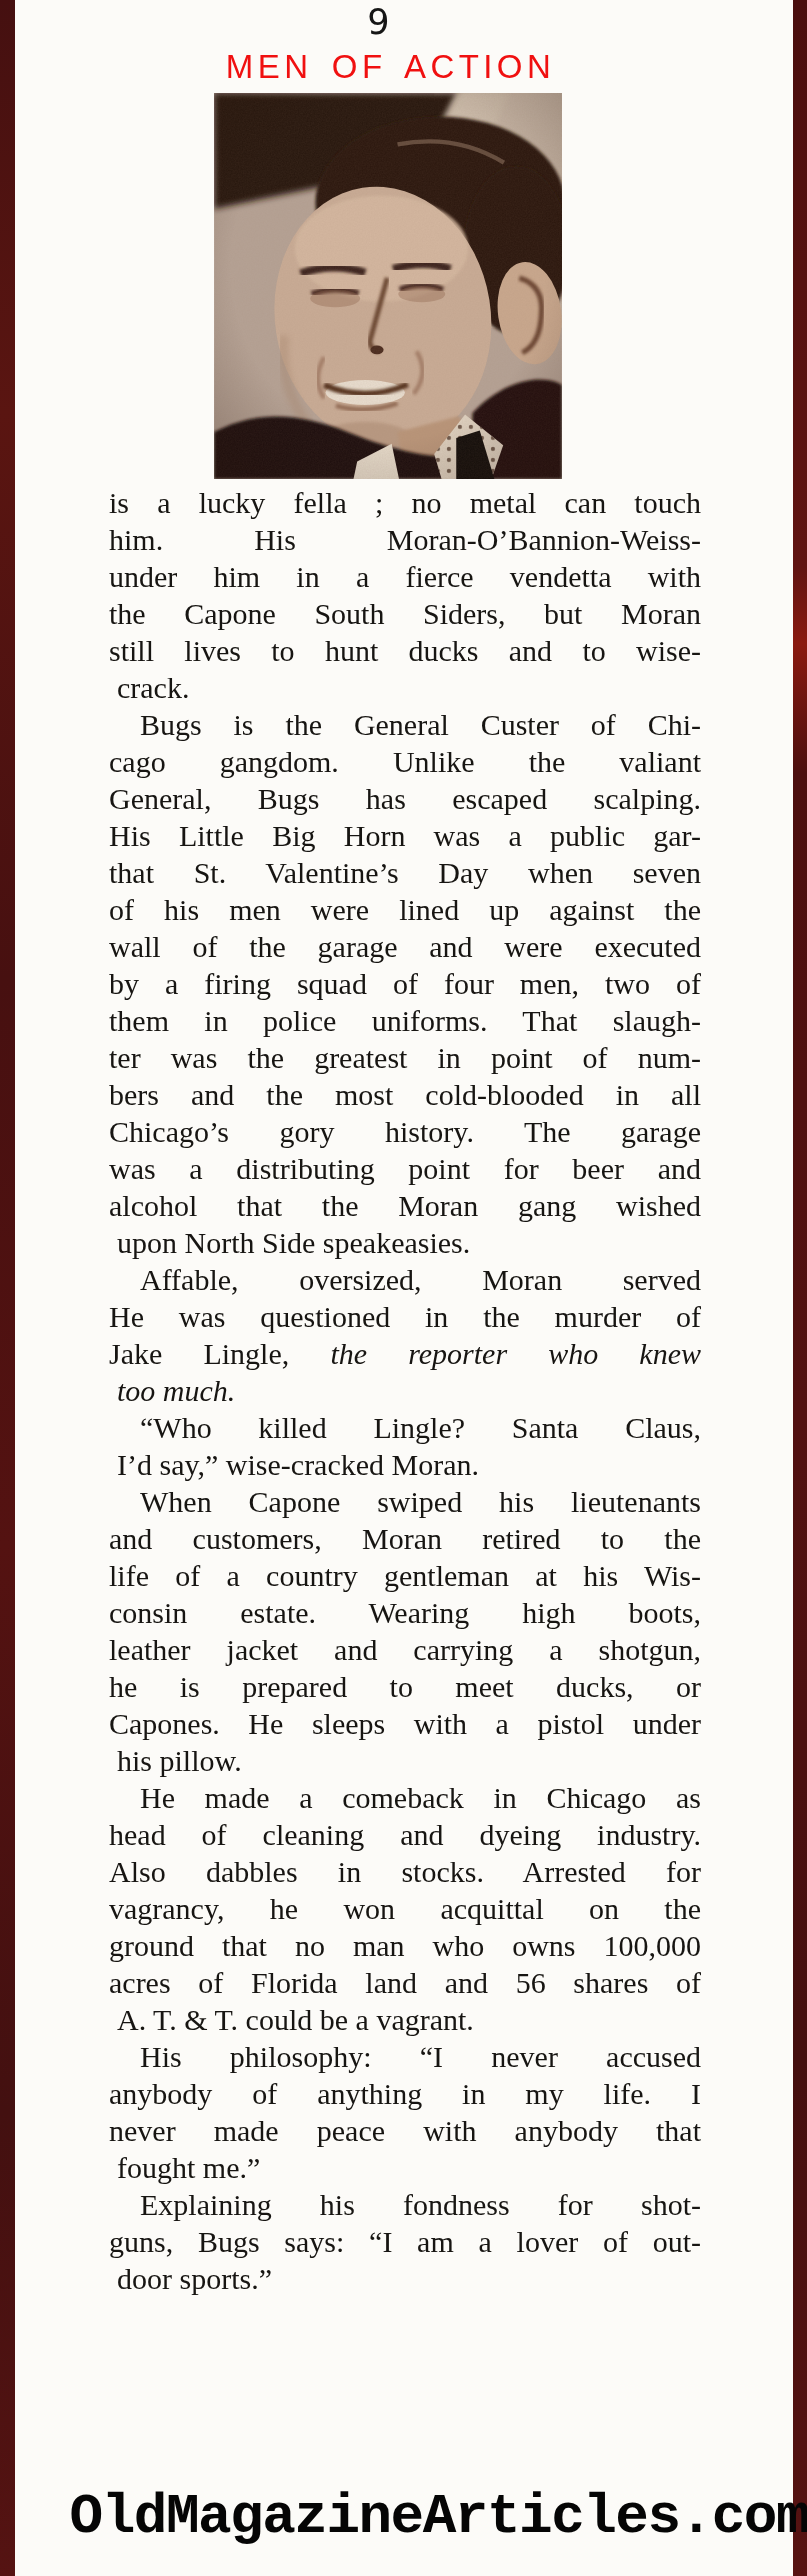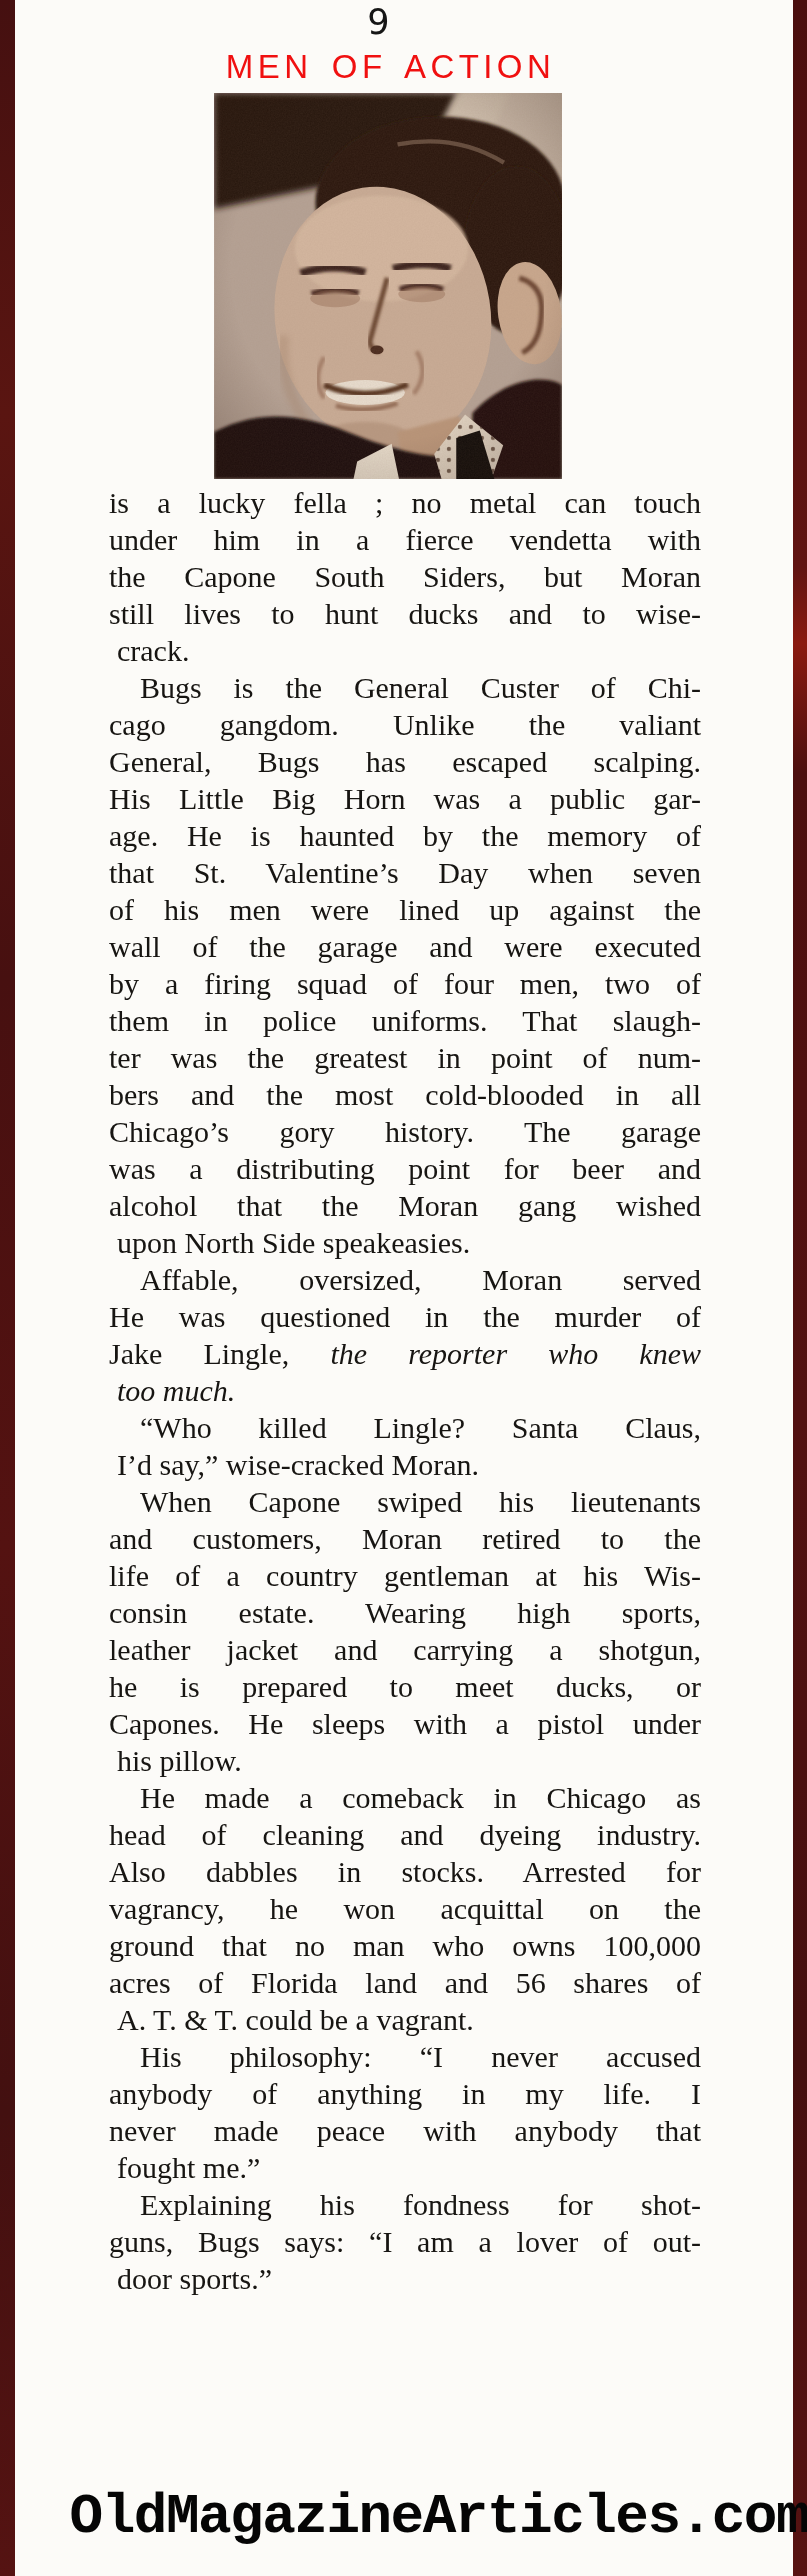--- a/index.html
+++ b/index.html
@@ -150,50 +150,50 @@
 
       <path d="M330,470 L362,460 L382,526 L330,526 Z" fill="#120d0a"></path>
 
       <rect width="474" height="526" filter="url(#grain)" opacity="0.30"></rect>
       <rect width="474" height="526" fill="url(#vig)"></rect>
     </svg>
   </div>
 
   <div class="article" id="article">
       <div class="line"><span>is a lucky fella ; no metal can touch</span></div>
+      <div class="line"><span>him. His Moran-O’Bannion-Weiss-</span></div>
       <div class="line"><span>under him in a fierce vendetta with</span></div>
       <div class="line"><span>the Capone South Siders, but Moran</span></div>
       <div class="line"><span>still lives to hunt ducks and to wise-</span></div>
       <div class="line end"><span>crack.</span></div>
       <div class="line indent"><span>Bugs is the General Custer of Chi-</span></div>
       <div class="line"><span>cago gangdom. Unlike the valiant</span></div>
       <div class="line"><span>General, Bugs has escaped scalping.</span></div>
       <div class="line"><span>His Little Big Horn was a public gar-</span></div>
-      <div class="line"><span>age. He is haunted by the memory of</span></div>
       <div class="line"><span>that St. Valentine’s Day when seven</span></div>
       <div class="line"><span>of his men were lined up against the</span></div>
       <div class="line"><span>wall of the garage and were executed</span></div>
       <div class="line"><span>by a firing squad of four men, two of</span></div>
       <div class="line"><span>them in police uniforms. That slaugh-</span></div>
       <div class="line"><span>ter was the greatest in point of num-</span></div>
       <div class="line"><span>bers and the most cold-blooded in all</span></div>
       <div class="line"><span>Chicago’s gory history. The garage</span></div>
       <div class="line"><span>was a distributing point for beer and</span></div>
       <div class="line"><span>alcohol that the Moran gang wished</span></div>
       <div class="line end"><span>upon North Side speakeasies.</span></div>
       <div class="line indent"><span>Affable, oversized, Moran served</span></div>
       <div class="line"><span>He was questioned in the murder of</span></div>
       <div class="line"><span>Jake Lingle, </span><span class="seg-italic">the reporter who knew</span></div>
       <div class="line end"><span class="seg-italic">too much.</span></div>
       <div class="line indent"><span>“Who killed Lingle? Santa Claus,</span></div>
       <div class="line end"><span>I’d say,” wise-cracked Moran.</span></div>
       <div class="line indent"><span>When Capone swiped his lieutenants</span></div>
       <div class="line"><span>and customers, Moran retired to the</span></div>
       <div class="line"><span>life of a country gentleman at his Wis-</span></div>
-      <div class="line"><span>consin estate. Wearing high sports,</span></div>
+      <div class="line"><span>consin estate. Wearing high boots,</span></div>
       <div class="line"><span>leather jacket and carrying a shotgun,</span></div>
       <div class="line"><span>he is prepared to meet ducks, or</span></div>
       <div class="line"><span>Capones. He sleeps with a pistol under</span></div>
       <div class="line end"><span>his pillow.</span></div>
       <div class="line indent"><span>He made a comeback in Chicago as</span></div>
       <div class="line"><span>head of cleaning and dyeing industry.</span></div>
       <div class="line"><span>Also dabbles in stocks. Arrested for</span></div>
       <div class="line"><span>vagrancy, he won acquittal on the</span></div>
       <div class="line"><span>ground that no man who owns 100,000</span></div>
       <div class="line"><span>acres of Florida land and 56 shares of</span></div>

